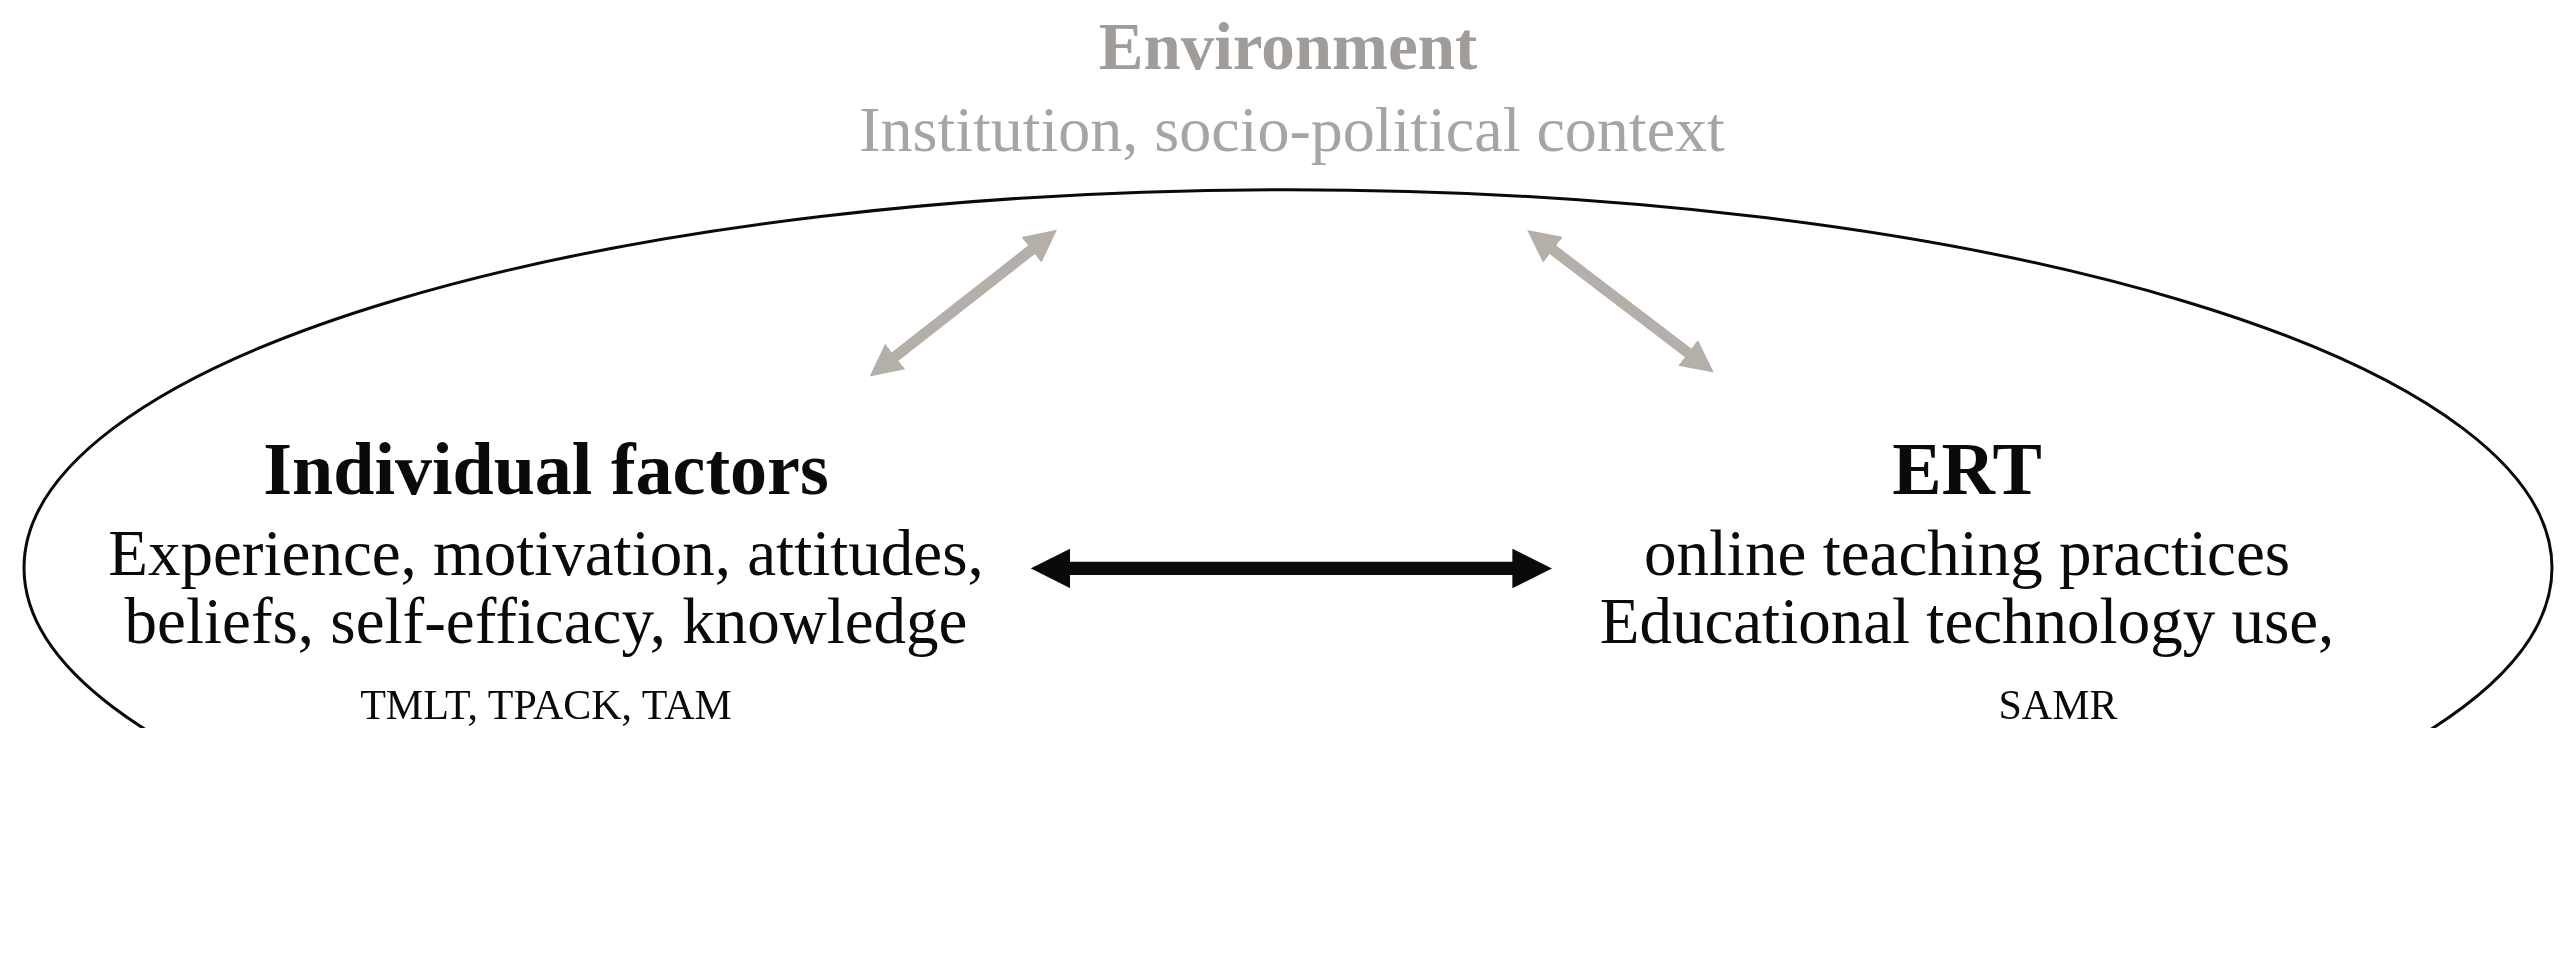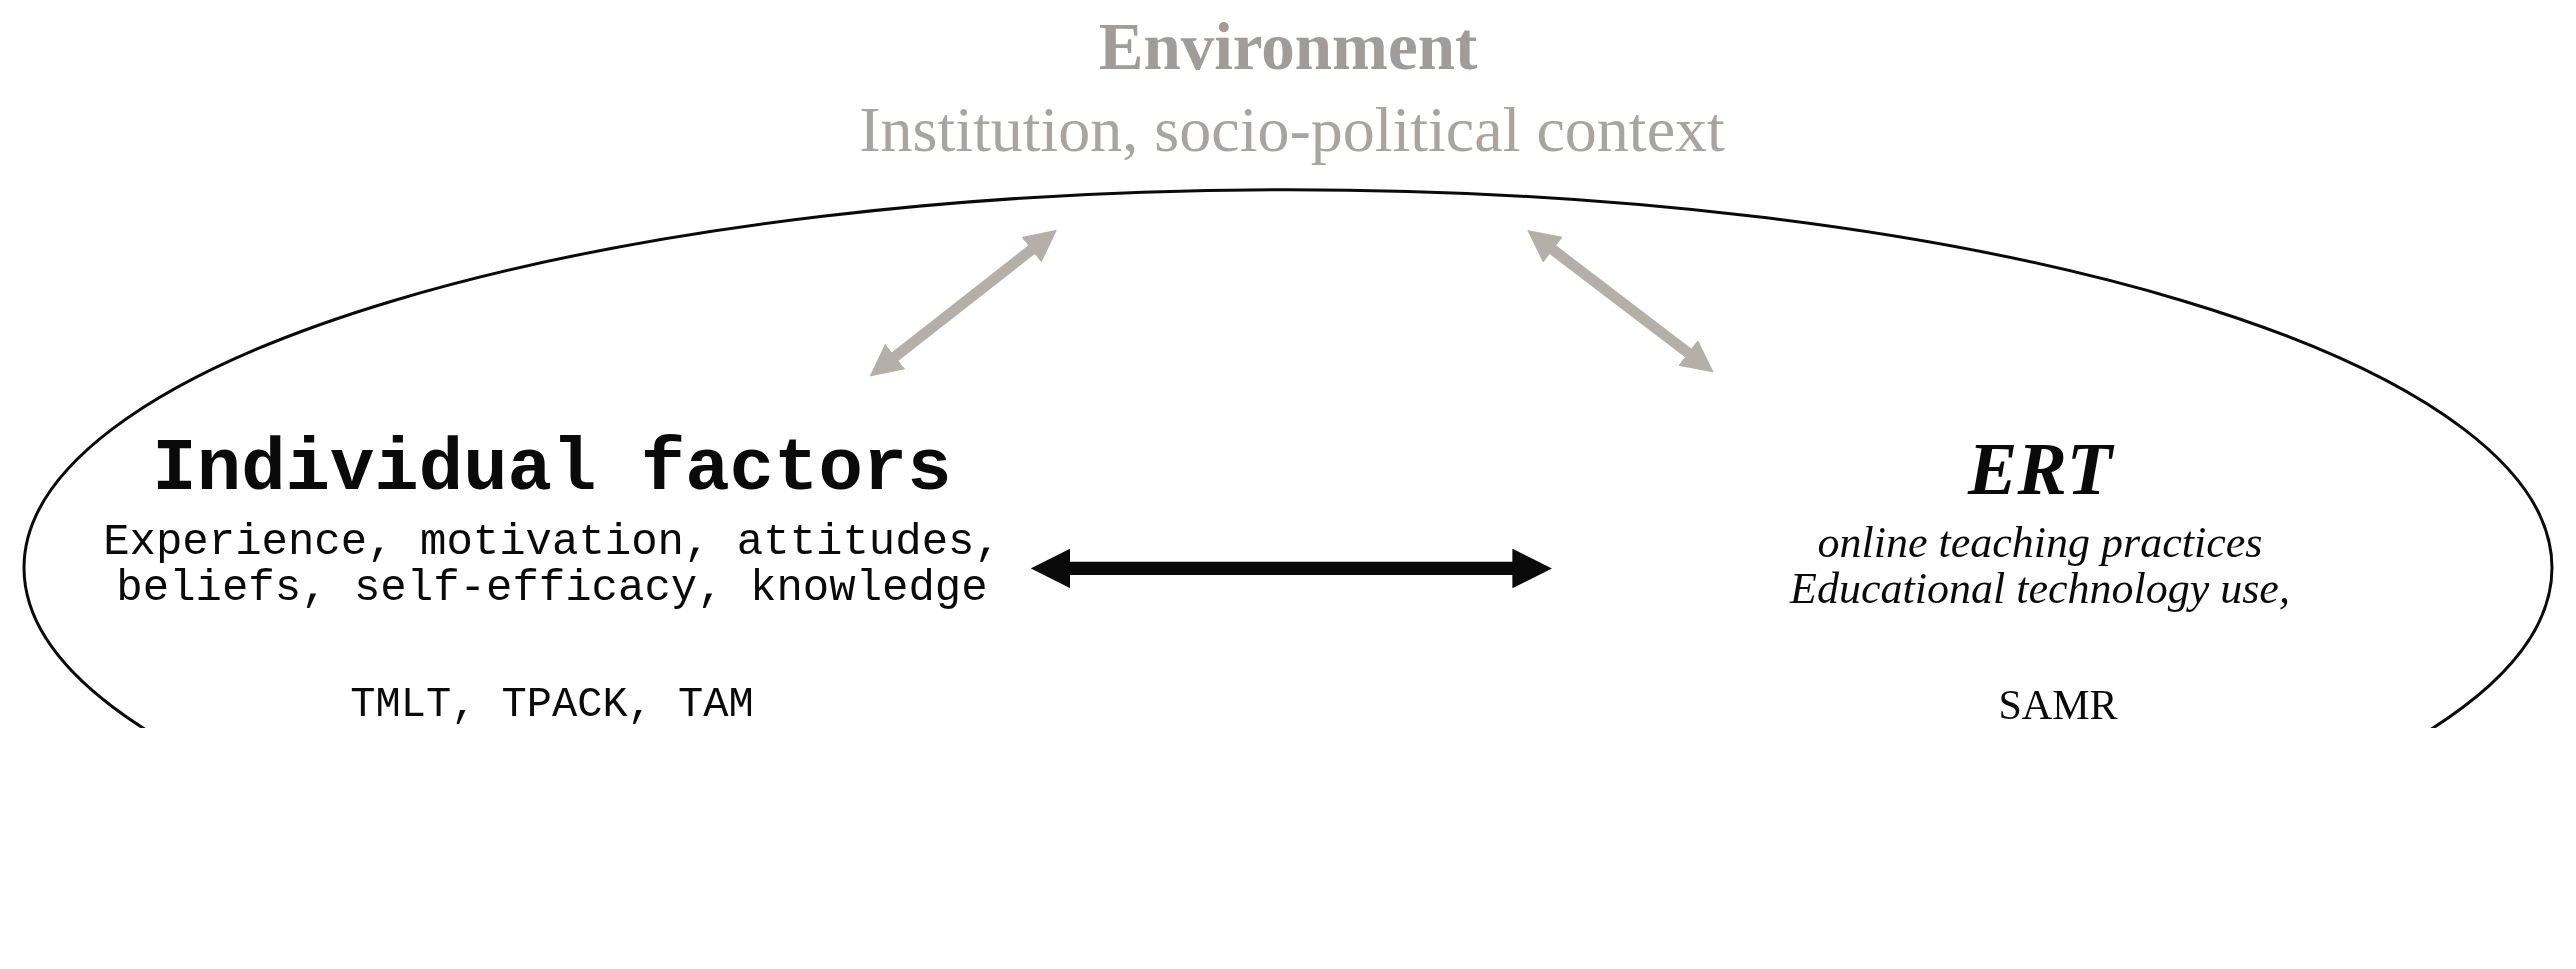--- a/index.html
+++ b/index.html
@@ -35,30 +35,30 @@
     top: 13.2px;
     font-size: 67px;
     font-weight: bold;
   }
   .env-subtitle {
     left: 4px;
     width: 2576px;
     top: 98px;
     font-size: 64px;
   }
-  .col-left  { left: 24px;   width: 1056px; font-family: Liberation Mono, monospace; }
-  .col-right { left: 1512px; width: 1056px; font-style: italic; }
+  .col-left  { left: 18px;   width: 1056px; }
+  .col-right { left: 1439px; width: 1056px; }
   .node-title {
     top: 432px;
     font-size: 74px;
     font-weight: bold;
   }
   .node-desc {
     top: 520px;
-    font-size: 44px;
+    font-size: 65px;
     line-height: 1.04;
   }
   .node-models {
     top: 684px;
     font-size: 42px;
   }
   .col-samr { left: 1530px; width: 1056px; }
 </style>
 </head>
 <body>

